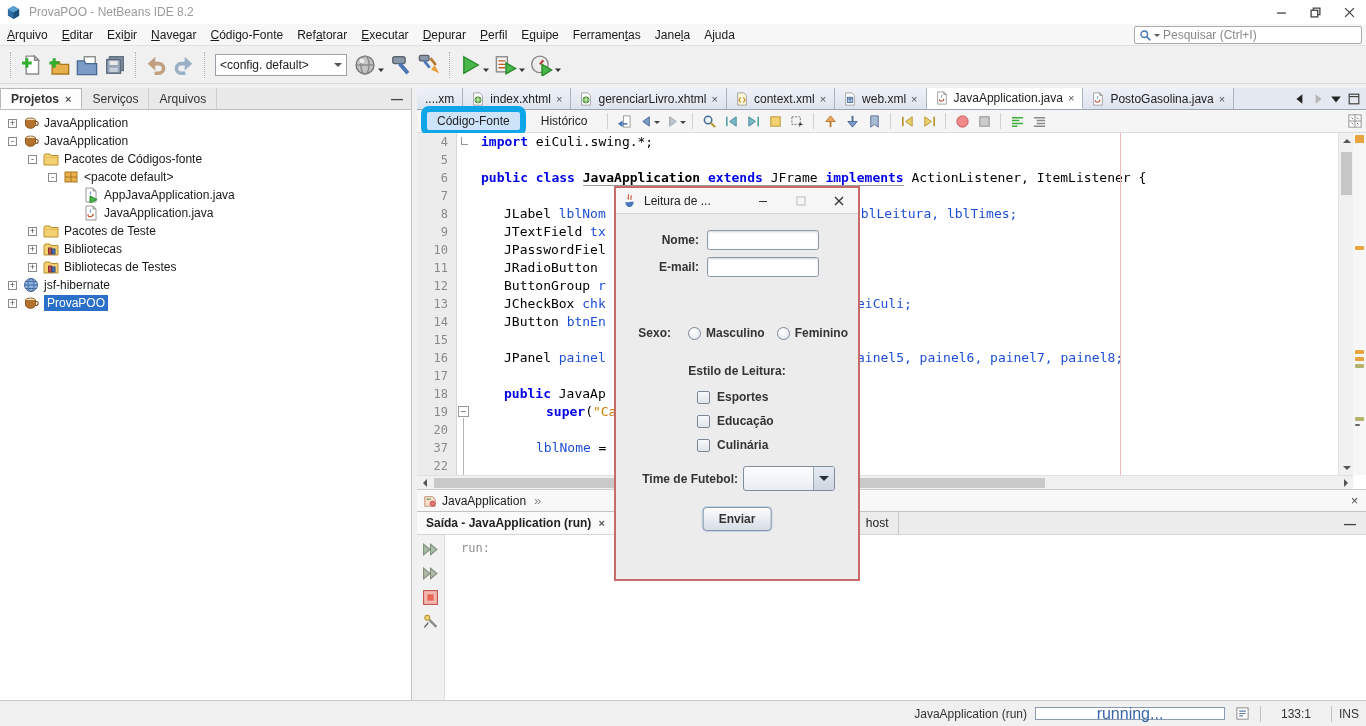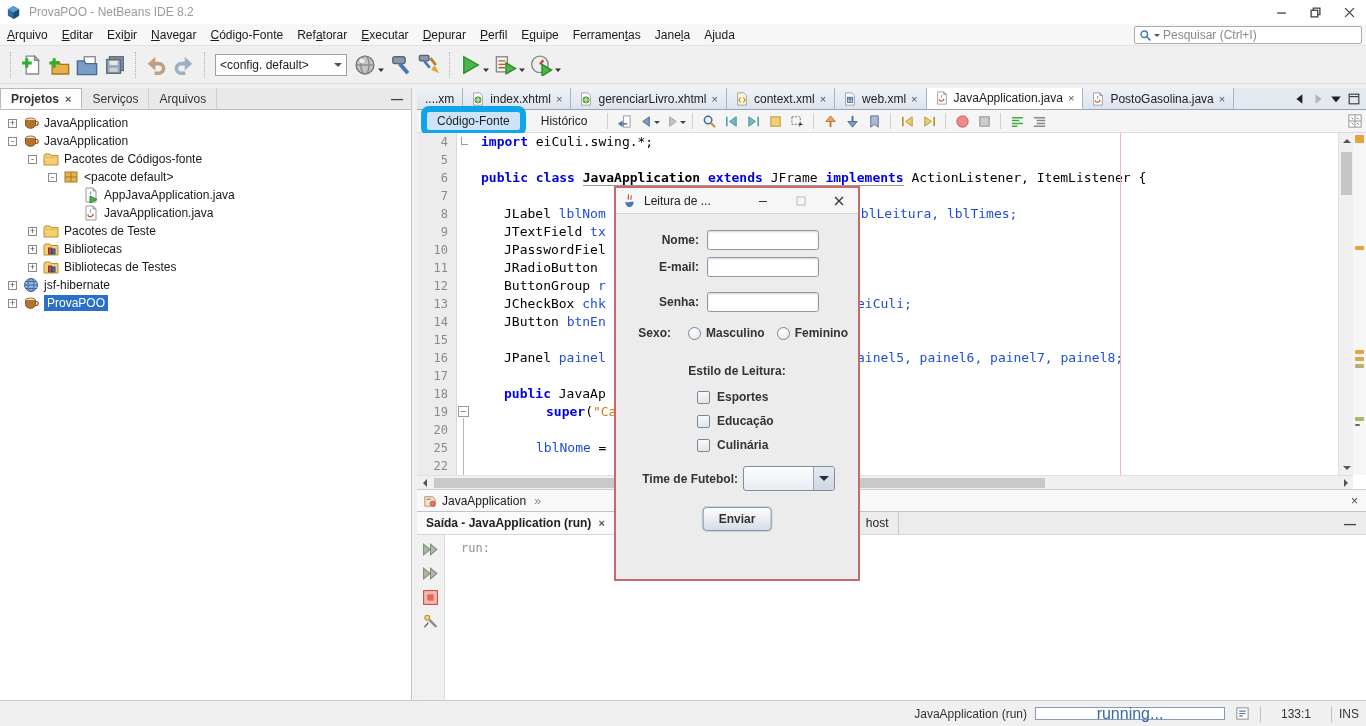--- a/index.html
+++ b/index.html
@@ -729,21 +729,21 @@
           <div class="gnum">11</div>
           <div class="gnum">12</div>
           <div class="gnum">13</div>
           <div class="gnum">14</div>
           <div class="gnum">15</div>
           <div class="gnum">16</div>
           <div class="gnum">17</div>
           <div class="gnum">18</div>
           <div class="gnum">19</div>
           <div class="gnum">20</div>
-          <div class="gnum">25</div>
+          <div class="gnum">37</div>
           <div class="gnum">22</div>
         </div>
       <div id="foldcol">
           <span class="foldend" style="top: 4px;"></span>
           <span class="foldbox" style="top: 273px;">−</span>
           <span class="foldline" style="top: 285px; height: 57px;"></span>
         </div>
       <div id="codelines">
           <div class="crow"><span style="padding-left: 10px; display: inline-block;"><span class="cseg kw">import</span><span class="cseg pl"> eiCuli.swing.*;</span></span></div>
           <div class="crow"><span style="padding-left: 10px; display: inline-block;"></span></div>
@@ -906,24 +906,20 @@
     </div>
     <div id="dlg-body">
         <div class="drow" style="top: 16px;">
           <span class="dlabel" style="width: 78px; margin-left: 5px; margin-right: 8px;">Nome:</span>
           <input class="dfield" style="">
         </div>
         <div class="drow" style="top: 43px;">
           <span class="dlabel" style="width: 78px; margin-left: 5px; margin-right: 8px;">E-mail:</span>
           <input class="dfield" style="">
         </div>
-        <div class="drow" style="top: 78px;">
-          <span class="dlabel" style="width: 78px; margin-left: 5px; margin-right: 8px;">Senha:</span>
-          <input class="dfield" style="">
-        </div>
         <div class="drow" style="top: 112px;">
           <span class="dlabel" style="width: 55px; margin-right: 17px;">Sexo:</span>
           <span class="radio"></span>
           <span style="margin-right: 12px;">Masculino</span>
           <span class="radio"></span>
           <span style="margin-right: 12px;">Feminino</span>
         </div>
         <div class="drow" style="top: 150px; width: 100%; justify-content: center;">
           <span>Estilo de Leitura:</span>
         </div>

